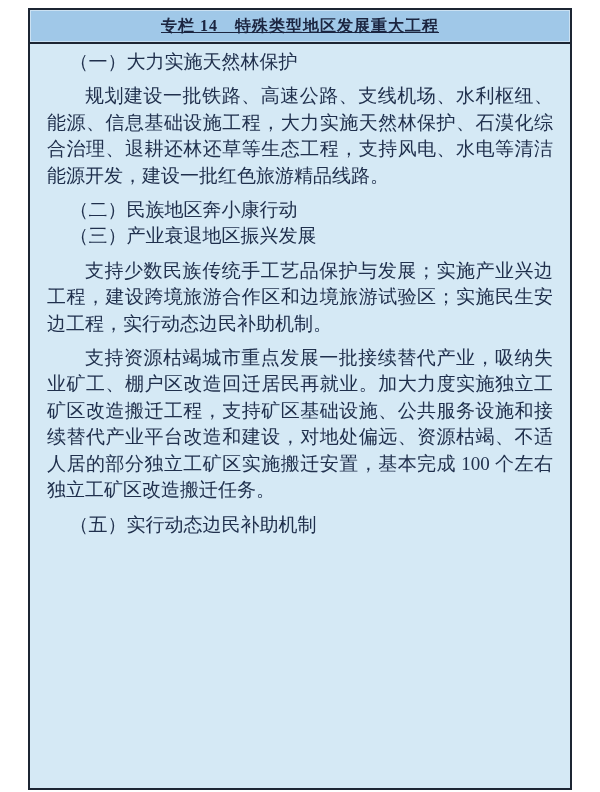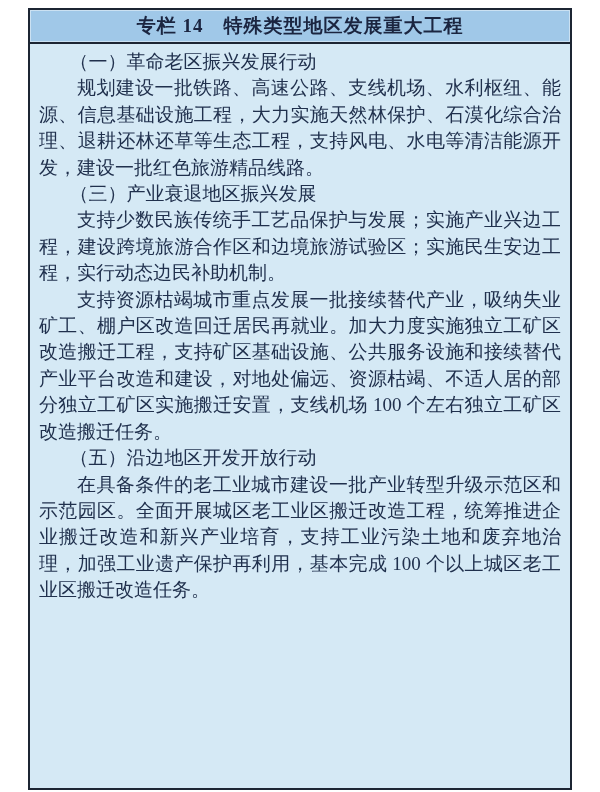--- a/index.html
+++ b/index.html
@@ -29,58 +29,59 @@
     background: #a0c8e8;
     border-bottom: 2px solid #1c2533;
     box-shadow: inset 0 0 0 1px rgba(255,255,255,0.45);
     height: 32px;
     flex: 0 0 auto;
     display: flex;
     align-items: center;
     justify-content: center;
   }
   .box-title {
-    font-size: 19px;
+    font-size: 16px;
     font-weight: bold;
     color: #1b2540;
     letter-spacing: 1px;
     white-space: nowrap;
+    text-decoration: underline;
   }
   .box-body {
     background: #d5e9f5;
     flex: 1 1 auto;
     padding: 5px 9px 2px 9px;
     color: #20304d;
     font-size: 19px;
     line-height: 26.4px;
     overflow: hidden;
   }
   .section-heading {
     text-indent: 1.6em;
     text-align: left;
     margin: 0;
   }
   .section-body {
     text-indent: 2em;
     text-align: justify;
-    margin: 0;
+    margin: 8px;
   }
 </style>
 </head>
 <body>
 
 <div class="page">
   <div class="feature-box">
     <div class="box-header">
       <span class="box-title">专栏 14　特殊类型地区发展重大工程</span>
     </div>
     <div class="box-body">
-      <p class="section-heading">（一）革命老区振兴发展行动</p>
+      <p class="section-heading">（一）大力实施天然林保护</p>
       <p class="section-body">规划建设一批铁路、高速公路、支线机场、水利枢纽、能源、信息基础设施工程，大力实施天然林保护、石漠化综合治理、退耕还林还草等生态工程，支持风电、水电等清洁能源开发，建设一批红色旅游精品线路。</p>
+      <p class="section-heading">（二）民族地区奔小康行动</p>
       <p class="section-heading">（三）产业衰退地区振兴发展</p>
       <p class="section-body">支持少数民族传统手工艺品保护与发展；实施产业兴边工程，建设跨境旅游合作区和边境旅游试验区；实施民生安边工程，实行动态边民补助机制。</p>
-      <p class="section-body">支持资源枯竭城市重点发展一批接续替代产业，吸纳失业矿工、棚户区改造回迁居民再就业。加大力度实施独立工矿区改造搬迁工程，支持矿区基础设施、公共服务设施和接续替代产业平台改造和建设，对地处偏远、资源枯竭、不适人居的部分独立工矿区实施搬迁安置，支线机场 100 个左右独立工矿区改造搬迁任务。</p>
-      <p class="section-heading">（五）沿边地区开发开放行动</p>
-      <p class="section-body">在具备条件的老工业城市建设一批产业转型升级示范区和示范园区。全面开展城区老工业区搬迁改造工程，统筹推进企业搬迁改造和新兴产业培育，支持工业污染土地和废弃地治理，加强工业遗产保护再利用，基本完成 100 个以上城区老工业区搬迁改造任务。</p>
+      <p class="section-body">支持资源枯竭城市重点发展一批接续替代产业，吸纳失业矿工、棚户区改造回迁居民再就业。加大力度实施独立工矿区改造搬迁工程，支持矿区基础设施、公共服务设施和接续替代产业平台改造和建设，对地处偏远、资源枯竭、不适人居的部分独立工矿区实施搬迁安置，基本完成 100 个左右独立工矿区改造搬迁任务。</p>
+      <p class="section-heading">（五）实行动态边民补助机制</p>
 
     </div>
   </div>
 </div>
 
 </body></html>

